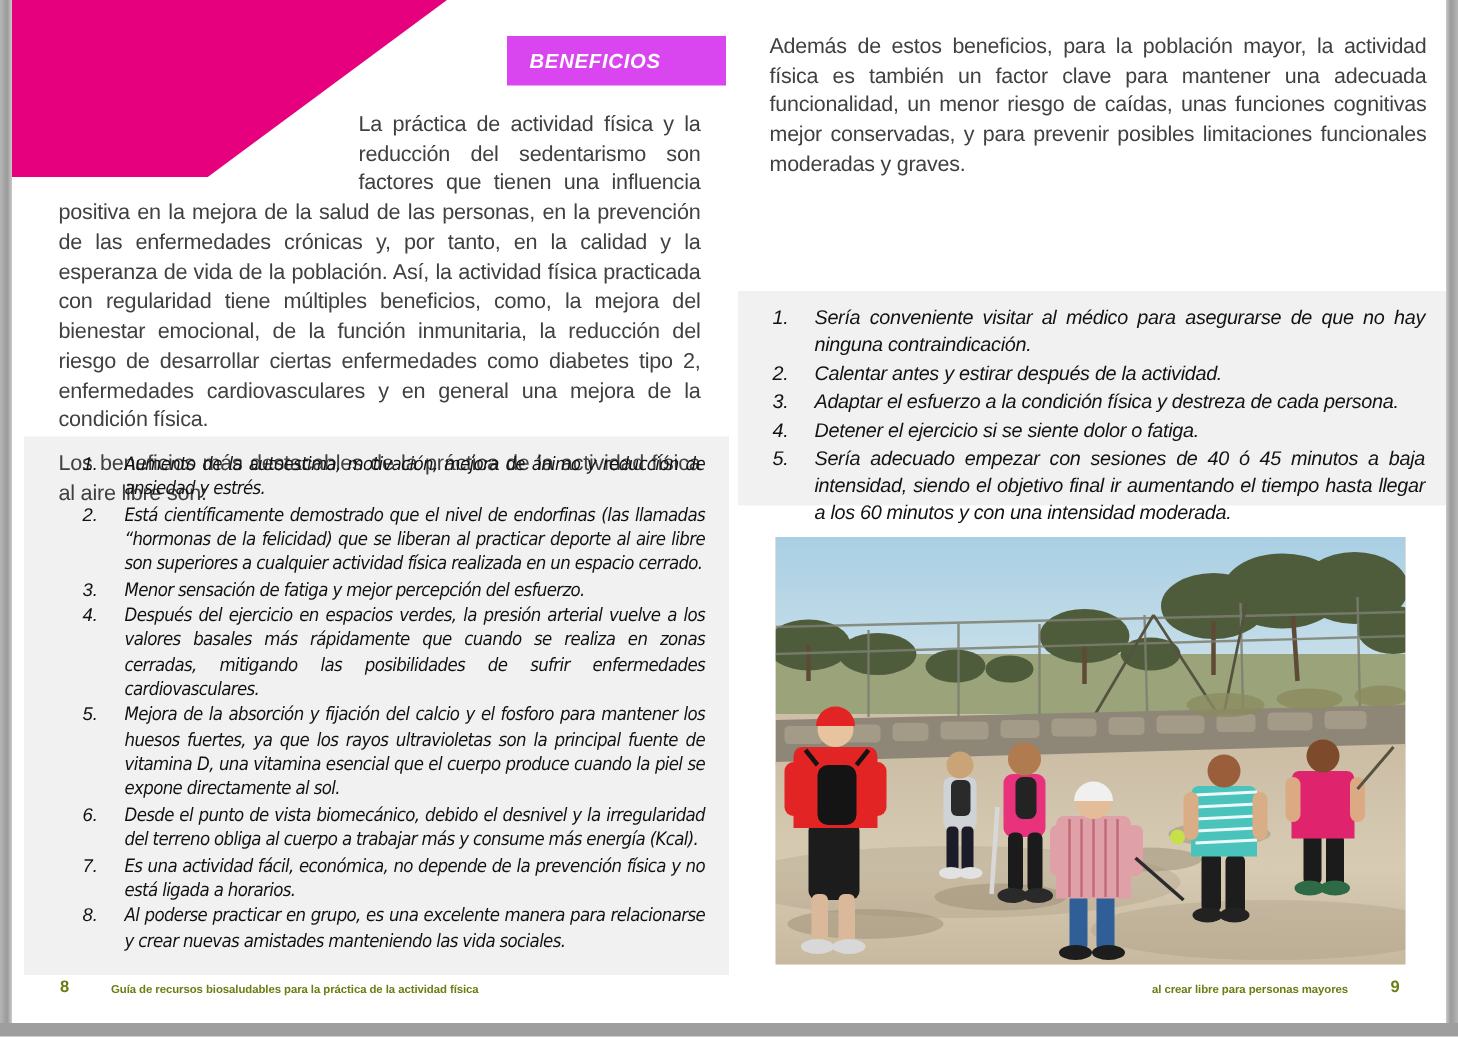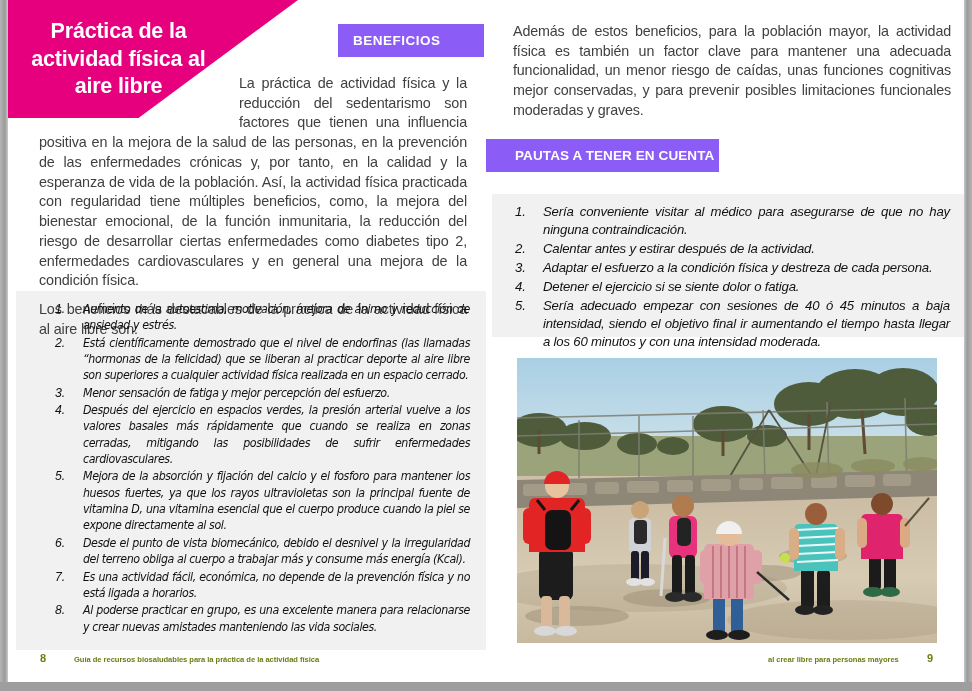--- a/index.html
+++ b/index.html
@@ -183,26 +183,27 @@
     line-height: 1.34;
     color: #121212;
     text-align: justify;
     margin-bottom: 1.5px;
     letter-spacing: -0.2px;
   }
 
   
   .badge {
     position: absolute;
-    background: #8b5cf6;
+    background: #d946ef;
     color: #ffffff;
     font-weight: bold;
     display: flex;
     align-items: center;
     z-index: 4;
+    font-style: italic;
   }
   #badge-beneficios {
     left: 338px;
     top: 24px;
     width: 146px;
     height: 33px;
     font-size: 13.5px;
     letter-spacing: 0.5px;
     padding-left: 15px;
     box-sizing: border-box;
@@ -271,23 +272,20 @@
 
 <div id="spread">
 
   <div class="gutter-left"></div>
   <div class="gutter-right"></div>
   <div class="bottom-band"></div>
 
   <div class="page" id="page-left">
 
     <div class="title-banner"></div>
-    <div class="title-text" style="white-space:pre-line">Práctica de la
-actividad física al
-aire libre</div>
 
     <div class="intro-wrap">
       <div class="float-shape"></div>
       <p class="body-par">La práctica de actividad física y la reducción del sedentarismo son factores que tienen una influencia positiva en la mejora de la salud de las personas, en la prevención de las enfermedades crónicas y, por tanto, en la calidad y la esperanza de vida de la población. Así, la actividad física practicada con regularidad tiene múltiples beneficios, como, la mejora del bienestar emocional, de la función inmunitaria, la reducción del riesgo de desarrollar ciertas enfermedades como diabetes tipo 2, enfermedades cardiovasculares y en general una mejora de la condición física.</p>
       <p class="body-par">Los beneficios más destacables de la práctica de la actividad física al aire libre son:</p>
     </div>
 
     <div class="gray-panel" id="panel-left"></div>
 
     <ol class="num-list" id="list-left">
@@ -304,21 +302,20 @@
     <div class="folio" id="folio-left">8</div>
     <div class="footer" id="footer-left">Guía de recursos biosaludables para la práctica de la actividad física</div>
   </div>
 
   <div class="page" id="page-right">
     <div class="footer" id="footer-right" style="left:282px">al crear libre para personas mayores</div>
     <div class="folio" id="folio-right" style="left:441px">9</div>
   </div>
 
   <div class="badge" id="badge-beneficios">BENEFICIOS</div>
-  <div class="badge" id="badge-pautas">PAUTAS A TENER EN CUENTA</div>
 
   <div id="right-intro">
     <p class="body-par">Además de estos beneficios, para la población mayor, la actividad física es también un factor clave para mantener una adecuada funcionalidad, un menor riesgo de caídas, unas funciones cognitivas mejor conservadas, y para prevenir posibles limitaciones funcionales moderadas y graves.</p>
   </div>
 
   <div class="gray-panel" id="panel-right"></div>
 
   <ol class="num-list" id="list-right">
     <li>Sería conveniente visitar al médico para asegurarse de que no hay ninguna contraindicación.</li>
     <li>Calentar antes y estirar después de la actividad.</li>

